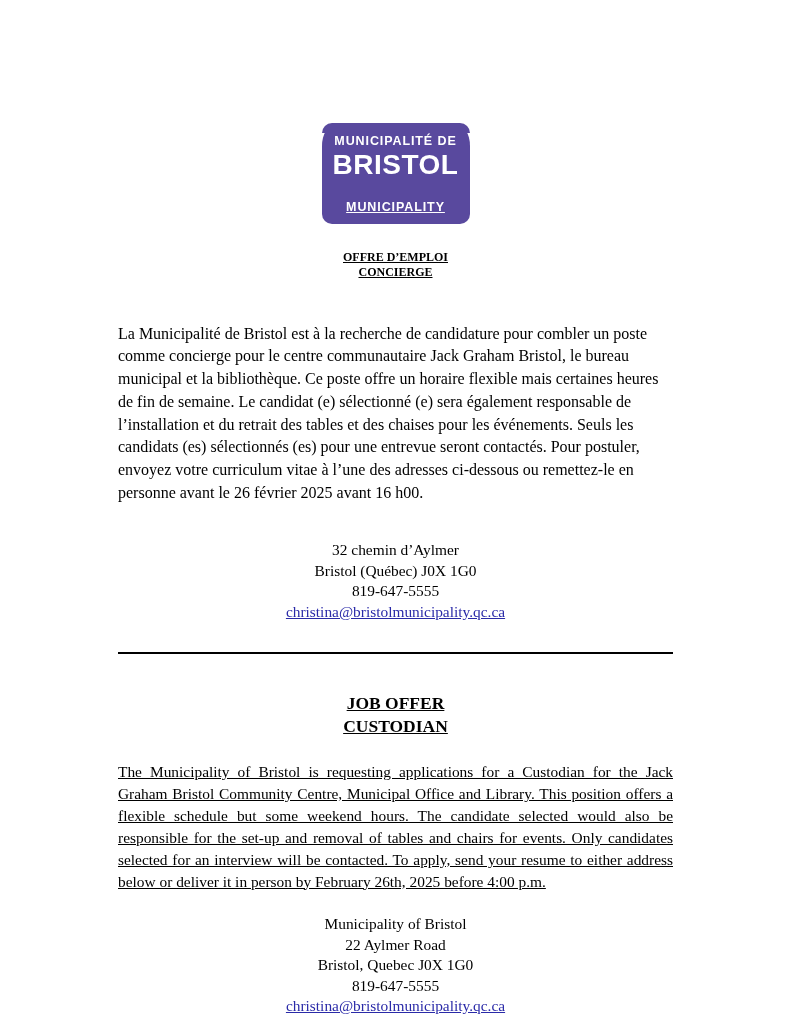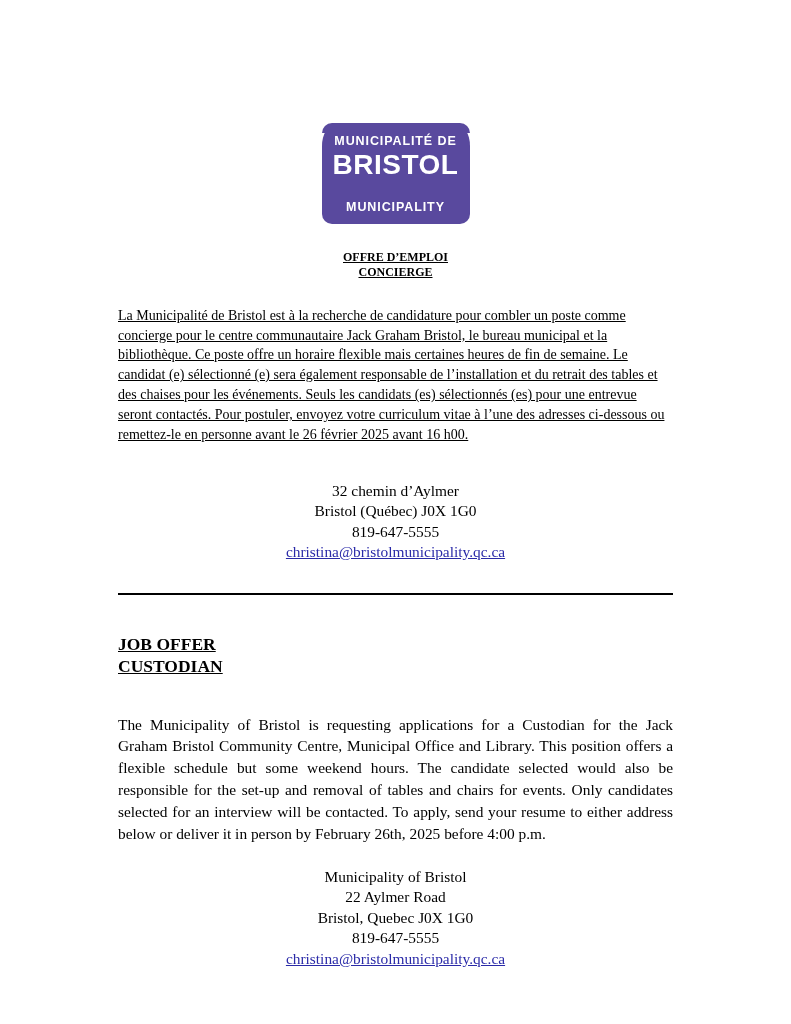--- a/index.html
+++ b/index.html
@@ -70,63 +70,64 @@
     z-index: 2;
     text-align: center;
   }
   .logo-bottom {
     font-size: 12.5px;
     letter-spacing: 0.9px;
     font-weight: bold;
     position: relative;
     z-index: 2;
     margin-top: 21px;
+    text-decoration: underline;
   }
   
   .doc-title {
     text-align: center;
     font-weight: bold;
     font-size: 12px;
     line-height: 1.28;
     margin-top: 26px;
   }
   .doc-title span {
     text-decoration: underline;
   }
   
   .para-fr {
-    font-size: 14px;
+    font-size: 16px;
     line-height: 1.42;
     text-align: left;
-    margin-top: 25px;
-    text-decoration: underline;
+    margin-top: 42px;
   }
   .para-en {
     font-size: 15.4px;
     line-height: 1.42;
     text-align: justify;
-    margin-top: 36px;
+    margin-top: 24px;
+    text-decoration: underline;
   }
   .address-block {
     text-align: center;
     font-size: 15.4px;
     line-height: 1.33;
     margin-top: 36px;
   }
   .address-block .email {
     color: #2a2aa8;
     text-decoration: underline;
   }
   .divider {
     border: none;
     border-top: 2.5px solid #000000;
     margin: 30px 0 0 0;
   }
   .section-title-en {
-    text-align: left;
+    text-align: center;
     font-weight: bold;
     font-size: 17.5px;
     line-height: 1.28;
     margin-top: 38px;
   }
   .section-title-en span {
     text-decoration: underline;
   }
   .address-block-en {
     text-align: center;

